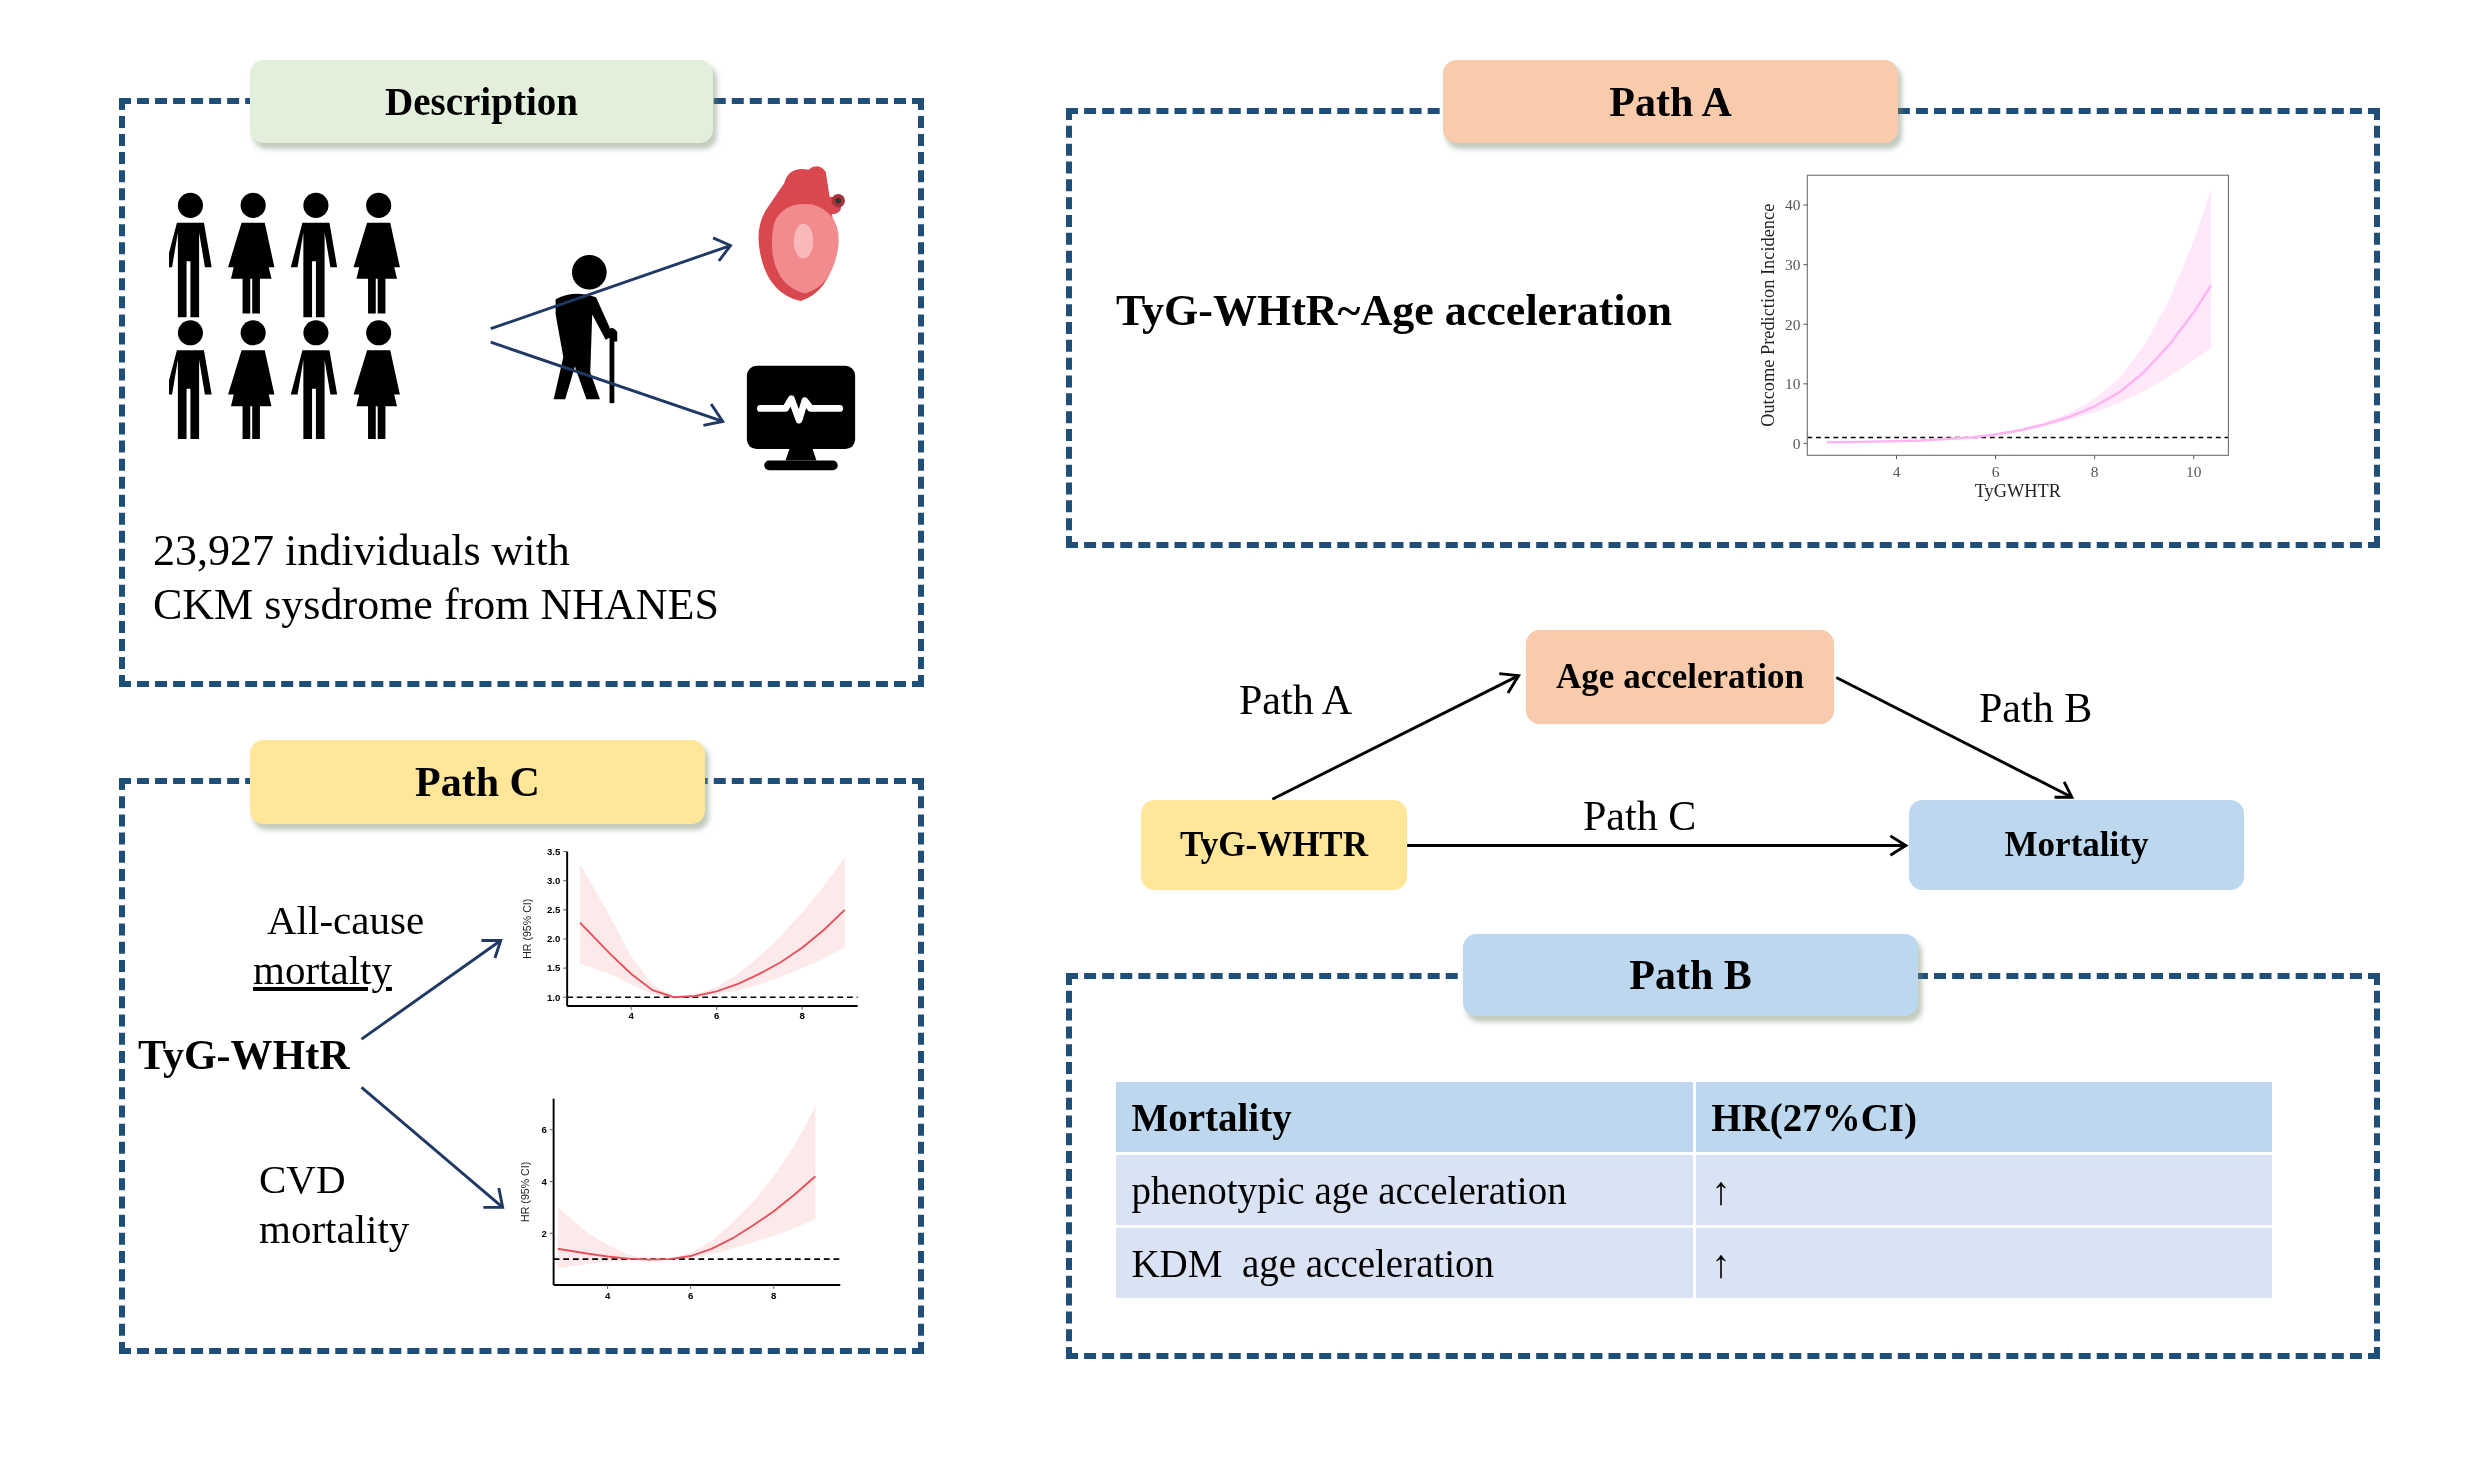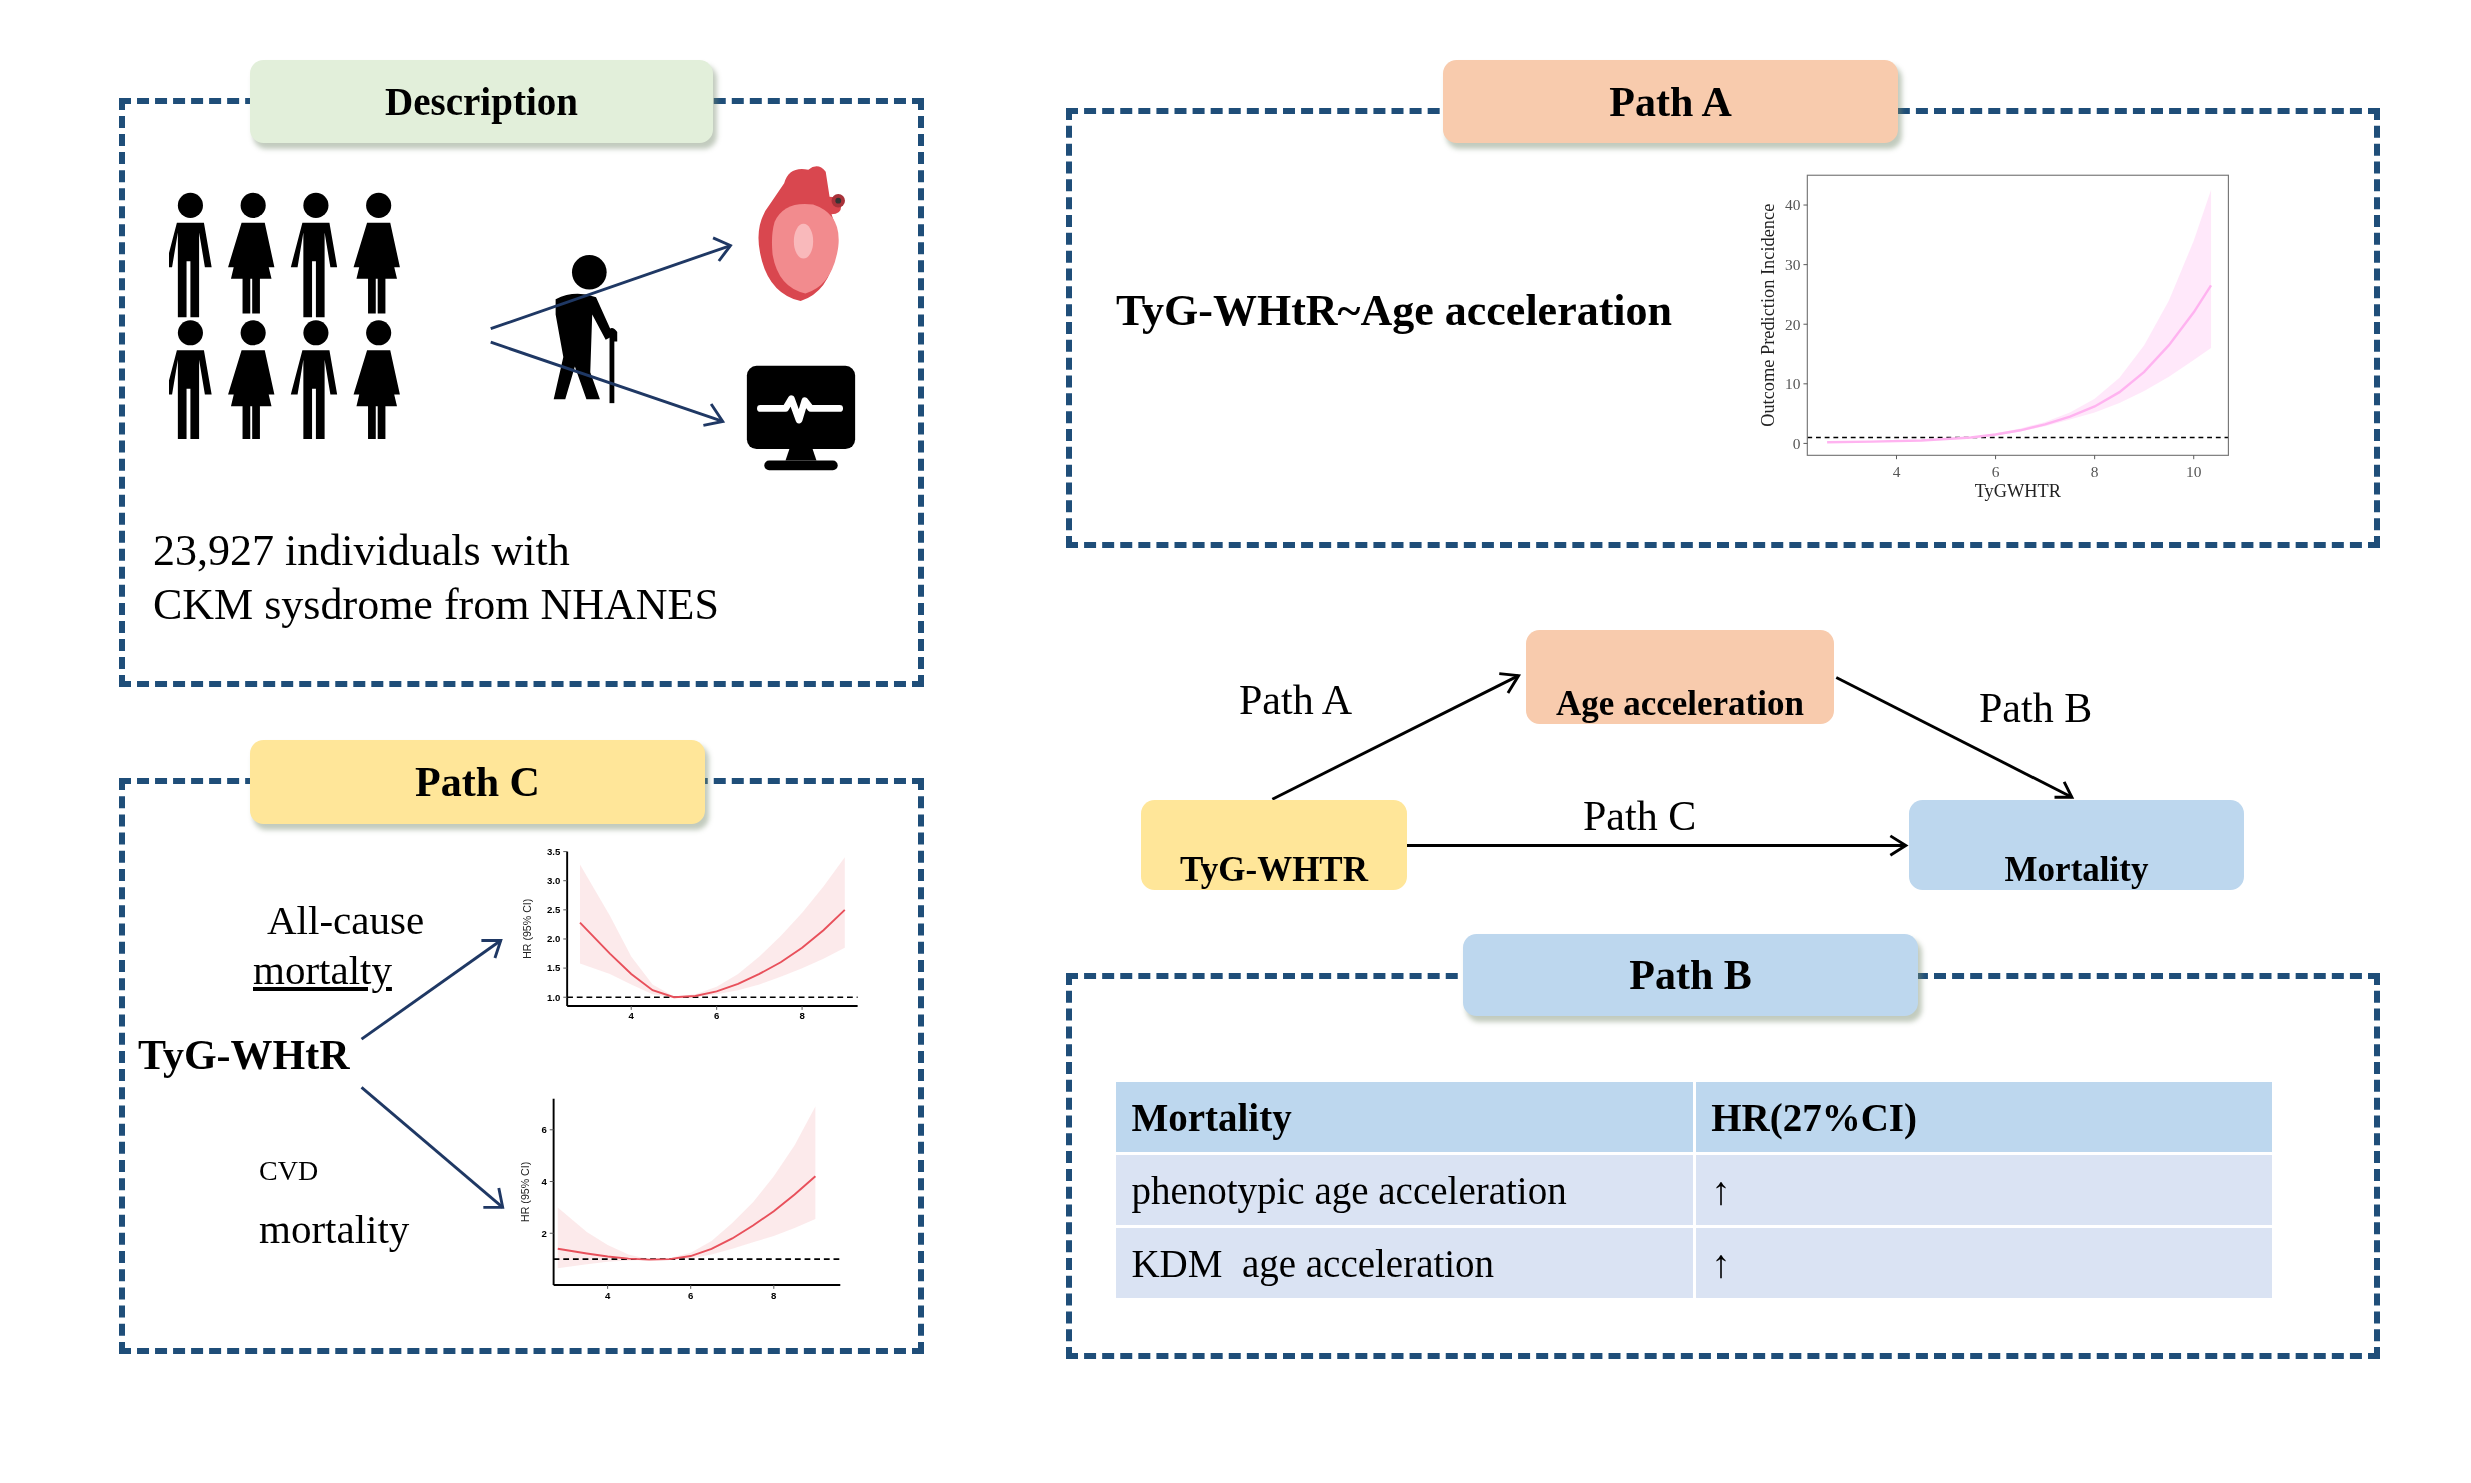--- a/index.html
+++ b/index.html
@@ -2,21 +2,21 @@
 <html><head>
 <meta charset="utf-8">
 <style>
   html, body { margin:0; padding:0; }
   body { width:2472px; height:1483px; background:#ffffff; position:relative; overflow:hidden;
          font-family:"Liberation Serif", serif; color:#000; }
   .abs { position:absolute; }
   .dash-box { position:absolute; border:6.8px dashed #1f4e79; box-sizing:border-box; }
   .tab { position:absolute; border-radius:13.5px; display:flex; align-items:center; justify-content:center;
          font-weight:bold; box-shadow: 3.9px 5.8px 5.8px rgba(120,140,110,0.45); font-family:"Liberation Serif", serif; }
-  .node { position:absolute; border-radius:13.5px; display:flex; align-items:flex-end; justify-content:center;
+  .node { position:absolute; border-radius:13.5px; display:flex; align-items:center; justify-content:center;
           font-weight:bold; font-size:35px; }
   .txt { position:absolute; white-space:nowrap; }
   table.pb { position:absolute; border-collapse:separate; border-spacing:3.9px; font-size:39px; }
   table.pb td { padding:0 15.4px; height:70px; vertical-align:middle; }
   table.pb tr.hdr td { background:#bdd7ee; font-weight:bold; }
   table.pb tr.row td { background:#dae3f3; }
   svg text { font-family:"Liberation Serif", serif; }
   .sans text { font-family:"Liberation Sans", sans-serif; }
 </style>
 </head>
@@ -159,21 +159,21 @@
 </tbody>
   </table>
 
 <div class="dash-box" style="left:119px; top:778px; width:805px; height:576px;"></div>
 <div class="tab" style="left:250px; top:740px; width:455px; height:84px; background:#ffe699; font-size:42px;">
   <span>Path C</span>
 </div>
 <div class="txt" style="left:267px; top:896px; font-size:41px;">All-cause</div>
 <div class="txt" style="left:253px; top:946px; font-size:41px;text-decoration:underline;">mortalty</div>
 <div class="txt" style="left:138px; top:1031px; font-size:42px; font-weight:bold;">TyG-WHtR</div>
-<div class="txt" style="left:259px; top:1155px; font-size:28px;">CVD</div>
+<div class="txt" style="left:259px; top:1155px; font-size:41px;">CVD</div>
 <div class="txt" style="left:259px; top:1205px; font-size:41px;">mortality</div>
 <svg class="abs" style="left:348px; top:927px;" width="174" height="348" viewBox="0 0 180 360">
   <g stroke="#1f3864" stroke-width="3" fill="none">
     <line x1="14" y1="116" x2="158" y2="14"></line>
     <polyline points="138,14 158,14 152,32"></polyline>
     <line x1="14" y1="166" x2="160" y2="290"></line>
     <polyline points="156,270 160,290 140,290"></polyline>
   </g>
 </svg>
 

